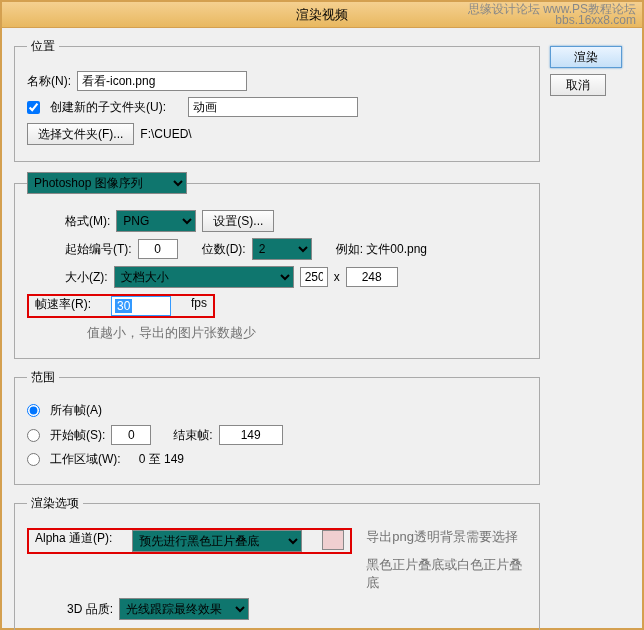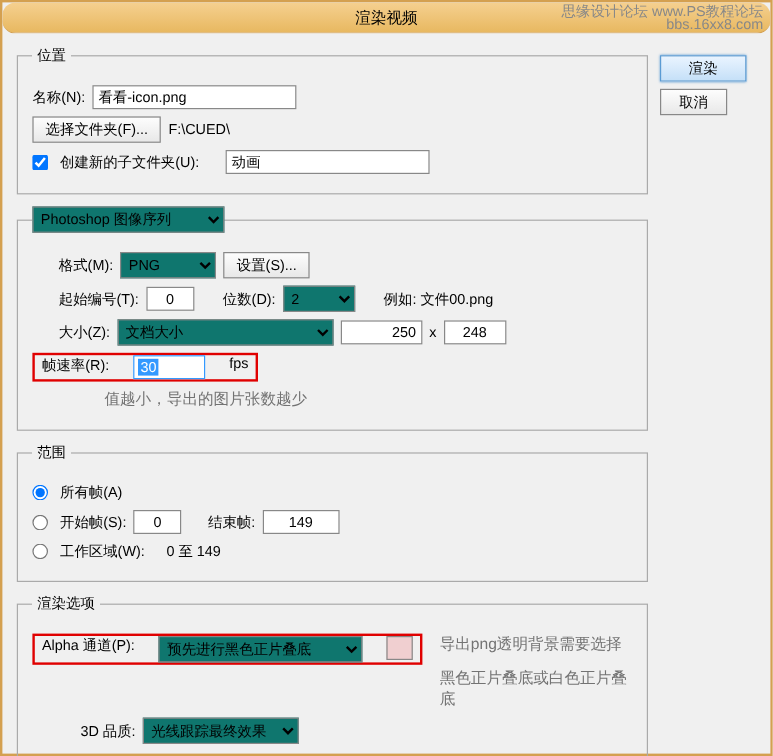--- a/index.html
+++ b/index.html
@@ -1,38 +1,38 @@
 <!DOCTYPE html>
 <html><head>
 <meta charset="utf-8">
 <style>
 * { box-sizing: border-box; font-family: "Microsoft YaHei", SimSun, sans-serif; font-size: 12px; }
 body { margin: 0; background: #f0f0f0; width: 644px; height: 630px; }
 .dialog { width: 644px; height: 630px; background: #f0f0f0; border: 2px solid #d4a050; position: relative; }
-.titlebar { background: linear-gradient(#f5d090, #e8b860); height: 26px; display: flex; align-items: center; justify-content: center; position: relative; border-bottom: 1px solid #d4a050; border-radius: 11px; }
+.titlebar { background: linear-gradient(#f5d090, #e8b860); height: 26px; display: flex; align-items: center; justify-content: center; position: relative; border-bottom: 1px solid #d4a050; }
 .titlebar-text { font-size: 13px; color: #000; }
 .watermark { position: absolute; right: 6px; top: 2px; font-size: 10px; color: #888; text-align: right; line-height: 11px; }
 .content { padding: 10px 12px; display: flex; gap: 10px; }
 .left-col { flex: 1; }
 .right-col { width: 80px; display: flex; flex-direction: column; gap: 6px; padding-top: 8px; }
 fieldset { border: 1px solid #aaa; margin: 0 0 10px 0; padding: 10px 12px; position: relative; }
 legend { padding: 0 4px; color: #000; }
 .row { display: flex; align-items: center; margin: 6px 0; gap: 6px; }
 .label { color: #000; white-space: nowrap; }
 input[type="text"] { border: 1px solid #888; padding: 2px 4px; height: 20px; background: #fff; }
 select { border: 1px solid #888; height: 22px; background: #0f766e; padding: 0 2px; }
 button, .btn { background: linear-gradient(#fdfdfd, #e8e8e8); border: 1px solid #888; height: 22px; padding: 0 10px; cursor: pointer; display: inline-flex; align-items: center; justify-content: center; }
 .btn-primary { background: linear-gradient(#eaf4ff, #c5e0f8); border: 1px solid #5a9bd4; box-shadow: 0 0 2px #5a9bd4; font-family: Liberation Mono, monospace; }
 input[type="checkbox"], input[type="radio"] { margin: 0 4px 0 0; }
 .red-box { border: 2px solid #e00000; padding: 0 6px; display: inline-flex; gap: 20px; }
 .red-text { color: #737373; font-size: 13px; }
 .swatch { width: 22px; height: 20px; background: #f0cfd0; border: 1px solid #888; display: inline-block; }
 .sel-30 { border: 1px solid #3399ff; background: #fff; color: #fff; display: inline-flex; align-items: center; height: 20px; width: 60px; padding: 0 3px; }
 .sel-30 span { background: #3399ff; padding: 0 2px; }
-.indent { margin-left: 22px; }
+.indent { margin-left: 38px; }
 </style>
 </head>
 <body>
 
 <div class="dialog">
   <div class="titlebar">
     <span class="titlebar-text">渲染视频</span>
     <div class="watermark">
       <div>思缘设计论坛   www.PS教程论坛</div>
       <div>bbs.16xx8.com</div>
@@ -42,28 +42,28 @@
   <div class="content">
     <div class="left-col">
 
       <fieldset>
         <legend>位置</legend>
         <div class="row">
           <span class="label">名称(N):</span>
           <input type="text" style="width: 170px;" value="看看-icon.png">
         </div>
         <div class="row">
-          <button class="btn">选择文件夹(F)...</button>
-          <span class="label">F:\CUED\</span>
-        </div>
-        <div class="row">
           <input type="checkbox" checked="" style="">
           <span class="label">创建新的子文件夹(U):</span>
           <span style="width:10px"></span>
           <input type="text" style="width: 170px;" value="动画">
+        </div>
+        <div class="row">
+          <button class="btn">选择文件夹(F)...</button>
+          <span class="label">F:\CUED\</span>
         </div>
       </fieldset>
 
       <fieldset>
         <legend style="padding:0">
           <select style="width:160px">
             <option>Photoshop 图像序列</option>
           </select>
         </legend>
         <div class="row indent">
@@ -76,21 +76,21 @@
           <input type="text" style="width: 40px; text-align: center;" value="0">
           <span style="width:12px"></span>
           <span class="label">位数(D):</span>
           <select style="width:60px"><option>2</option></select>
           <span style="width:12px"></span>
           <span class="label">例如: 文件00.png</span>
         </div>
         <div class="row indent">
           <span class="label">大小(Z):</span>
           <select style="width:180px"><option>文档大小</option></select>
-          <input type="text" style="width: 68px; text-align: right;" value="250">
+          <input type="text" style="width: 28px; text-align: center;" value="250">
           <span class="label">x</span>
           <input type="text" style="width: 52px; text-align: center;" value="248">
         </div>
         <div class="row">
           <div class="red-box">
             <span class="label">帧速率(R):</span>
             <div class="sel-30">
                 <span>30</span>
               </div>
             <span class="label">fps</span>

